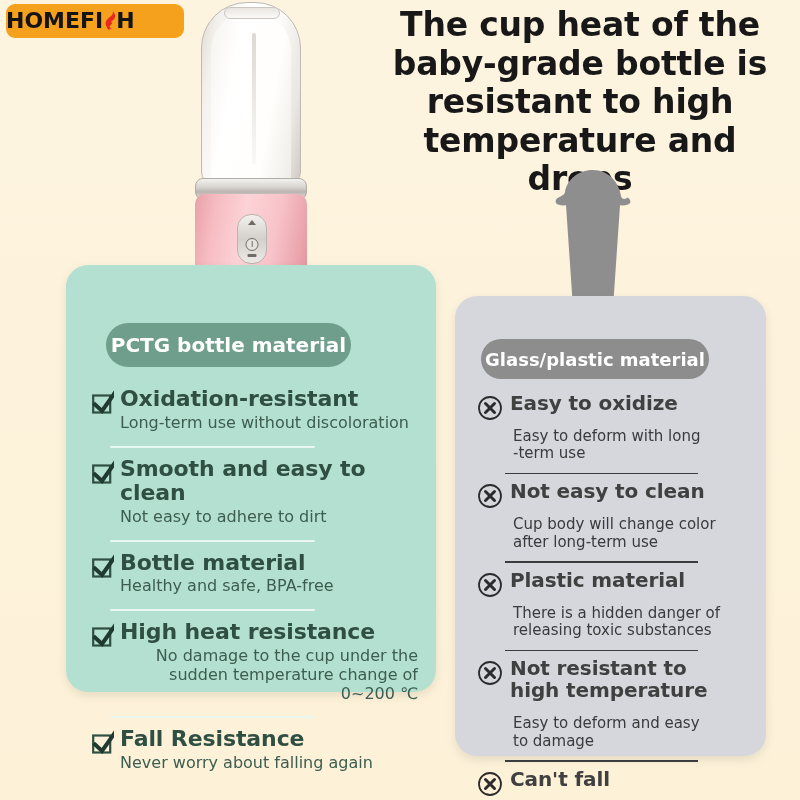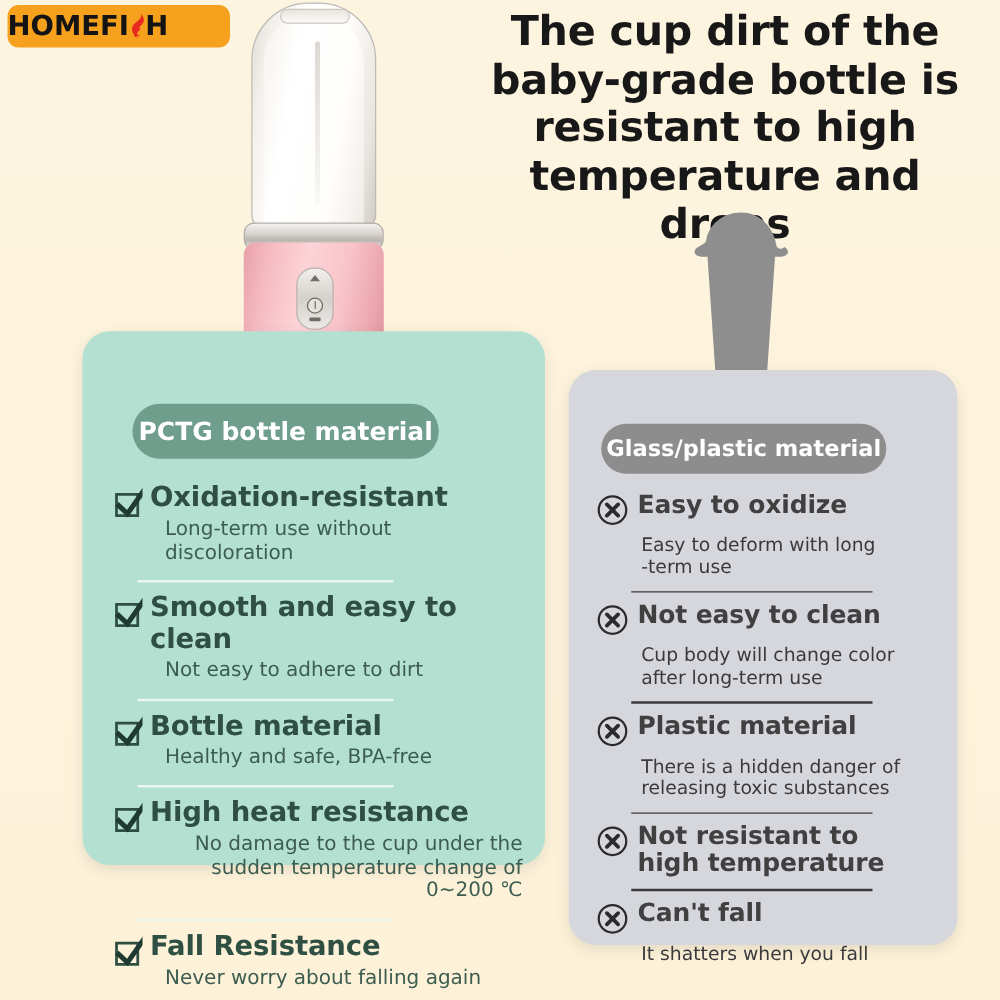--- a/index.html
+++ b/index.html
@@ -291,21 +291,21 @@
     font-weight: bold;
     color: #2f4f43;
     line-height: 1.12;
     letter-spacing: -0.1px;
   }
   .sub-green {
     font-size: 16px;
     color: #3d5d51;
     line-height: 1.18;
     margin-top: 2px;
-    margin-left: 12px;
+    margin-left: 0;
   }
   .title-gray {
     font-size: 20px;
     font-weight: bold;
     color: #404040;
     line-height: 1.1;
     letter-spacing: -0.1px;
   }
   .sub-gray {
     font-size: 15px;
@@ -336,21 +336,21 @@
 
   <div class="logo">
     <span class="logo-text">
       <span>H</span><span>OMEFI</span><span class="logo-flame"><svg viewBox="0 0 13 22" width="13" height="22">
             <path d="M9.8 1.2c.6 3.4-1.4 4.6-3.4 6.2C4.2 9.2 2.4 11 2.6 13.8c.2 2.6 2 4.4 4 5 .8.2 1.6.2 2.4 0-2-.8-3-2.4-2.8-4 .2-1.8 1.8-2.8 3.4-4.2 2-1.8 3.2-4 2.2-6.4-.4-1.2-1.2-2.2-2-3zM6.2 12.4c-1.4 1.2-2.6 2.6-2.4 4.4.2 1.8 1.6 3.2 3.4 3.8-1-1-1.4-2-1.2-3 .2-1.2 1.2-2 2.2-3 .8-.8 1.2-1.6 1-2.6-.8.4-2 .2-3 .4z" fill="#e8291f"></path>
           </svg></span><span>H</span>
     </span>
   </div>
 
   <div class="headline">
-    <div>The cup dirt of the</div>
+    <div>The cup heat of the</div>
     <div>baby-grade bottle is</div>
     <div>resistant to high</div>
     <div>temperature and drops</div>
   </div>
 
   <div class="product">
     <div class="prod-cup">
       <div class="prod-cup-inner"></div>
       <div class="prod-cup-streak"></div>
       <div class="prod-cup-lid"></div>
@@ -498,20 +498,21 @@
 
       <div class="item item-gray">
         <span class="icon-box icon-x">
           <svg viewBox="0 0 26 26" width="26" height="26">
             <circle cx="13" cy="13" r="11" fill="none" stroke="#2b2b2d" stroke-width="1.8"></circle>
             <path d="M8.5 8.5l9 9M17.5 8.5l-9 9" stroke="#2b2b2d" stroke-width="3" stroke-linecap="round"></path>
           </svg>
         </span>
         <span class="texts">
           <span class="title-gray" style="display:block;max-width:200px">Not resistant to high temperature</span>
+          <span class="sub-gray" style="display:block;max-width:200px">Easy to deform and easy to damage</span>
         </span>
       </div>
       <div class="divider-gray"></div>
 
       <div class="item item-gray">
         <span class="icon-box icon-x">
           <svg viewBox="0 0 26 26" width="26" height="26">
             <circle cx="13" cy="13" r="11" fill="none" stroke="#2b2b2d" stroke-width="1.8"></circle>
             <path d="M8.5 8.5l9 9M17.5 8.5l-9 9" stroke="#2b2b2d" stroke-width="3" stroke-linecap="round"></path>
           </svg>

